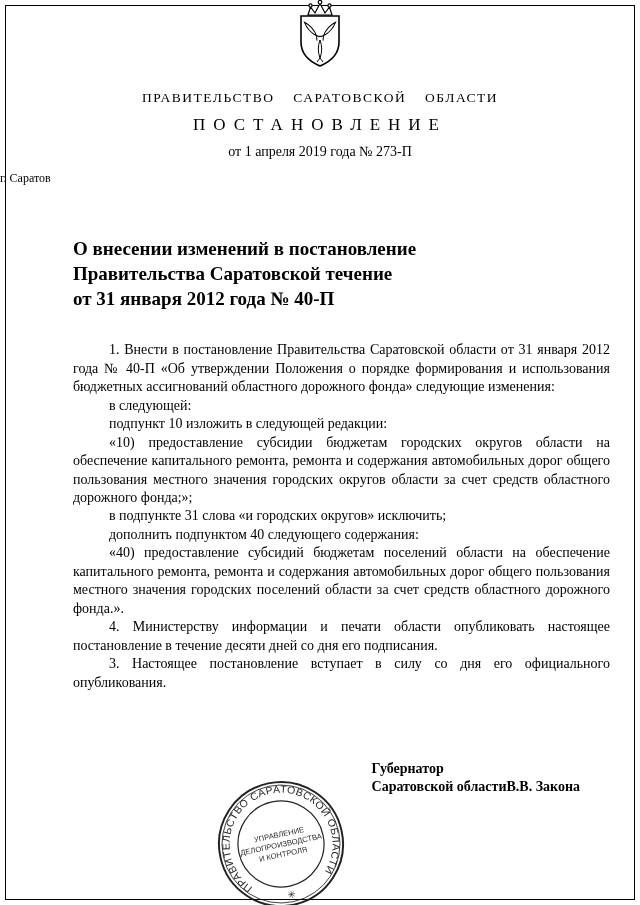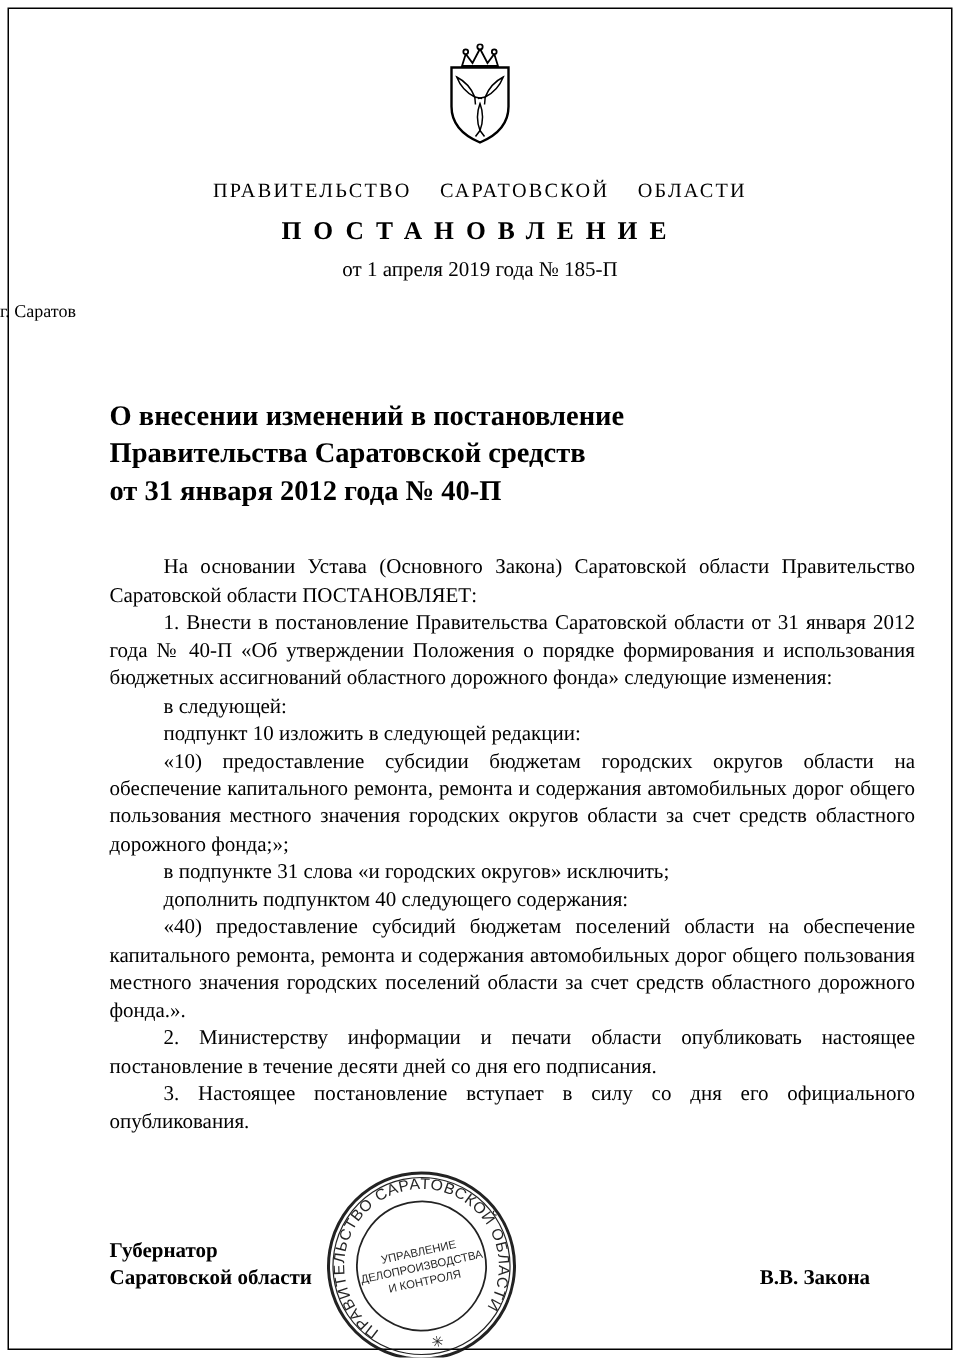--- a/index.html
+++ b/index.html
@@ -1,34 +1,34 @@
 <!DOCTYPE html>
 <html lang="ru"><head>
 <meta charset="utf-8">
 <style>
   html,body{margin:0;padding:0;background:#fff;}
   body{width:640px;height:905px;position:relative;overflow:hidden;
        font-family:"Liberation Serif","DejaVu Serif",serif;color:#000;}
   .frame{position:absolute;left:5px;top:5px;right:5px;bottom:5px;
          border:1.5px solid #000;pointer-events:none;}
   .page{position:relative;width:100%;height:100%;box-sizing:border-box;
-        padding-top:29px;}
+        padding-top:0;}
   .arms{width:66px;margin:0 auto;display:block;}
   .org{margin-top:12px;text-align:center;font-size:13.5px;
        letter-spacing:1.5px;word-spacing:14px;}
-  .doctype{margin-top:9px;text-align:center;font-size:17px;font-weight:bold;
+  .doctype{margin-top:9px;text-align:center;font-size:17px;font-weight:normal;
            letter-spacing:8px;}
   .dateline{margin-top:9px;text-align:center;font-size:14px;}
   .city{margin-top:11px;text-align:left;font-size:12px;}
   .title-block{margin:50px 40px 0 73px;font-size:19px;font-weight:bold;
                line-height:1.32;}
   .doc-body{margin:30px 30px 0 73px;font-size:14px;line-height:1.32;
             text-align:justify;}
   .doc-body p{margin:0;text-indent:36px;}
-  .signature{display:flex;justify-content:space-between;align-items:flex-end;
+  .signature{display:flex;justify-content:flex-end;align-items:flex-end;
              margin:68px 60px 0 73px;font-size:14px;font-weight:bold;
              line-height:1.3;}
   .stamp{position:absolute;left:215px;top:778px;width:132px;height:132px;
          transform:rotate(-12deg);opacity:.92;}
   .stamp text{font-family:"Liberation Sans","DejaVu Sans",sans-serif;
               fill:#111;}
 </style>
 </head>
 <body>
 
@@ -55,39 +55,38 @@
       </g>
       <g transform="translate(33,49)">
         <path d="M0,-9 Q3.4,0 0,9 Q-3.4,0 0,-9 z"></path>
         <path d="M0,9 l-3,4 M0,9 l3,4" fill="none"></path>
       </g>
     </g>
   </svg>
 
   <div class="org">ПРАВИТЕЛЬСТВО САРАТОВСКОЙ ОБЛАСТИ</div>
   <div class="doctype">ПОСТАНОВЛЕНИЕ</div>
-  <div class="dateline">от 1 апреля 2019 года № 185-П</div>
+  <div class="dateline">от 1 апреля 2019 года № 273-П</div>
   <div class="city">г. Саратов</div>
 
   <div class="title-block">
     <div>О внесении изменений в постановление</div>
-    <div>Правительства Саратовской средств</div>
+    <div>Правительства Саратовской течение</div>
     <div>от 31 января 2012 года № 40-П</div>
   </div>
 
   <div class="doc-body">
-    <p>На основании Устава (Основного Закона) Саратовской области Правительство Саратовской области ПОСТАНОВЛЯЕТ:</p>
     <p>1. Внести в постановление Правительства Саратовской области от 31 января 2012 года № 40-П «Об утверждении Положения о порядке формирования и использования бюджетных ассигнований областного дорожного фонда» следующие изменения:</p>
     <p>в следующей:</p>
     <p>подпункт 10 изложить в следующей редакции:</p>
     <p>«10) предоставление субсидии бюджетам городских округов области на обеспечение капитального ремонта, ремонта и содержания автомобильных дорог общего пользования местного значения городских округов области за счет средств областного дорожного фонда;»;</p>
     <p>в подпункте 31 слова «и городских округов» исключить;</p>
     <p>дополнить подпунктом 40 следующего содержания:</p>
     <p>«40) предоставление субсидий бюджетам поселений области на обеспечение капитального ремонта, ремонта и содержания автомобильных дорог общего пользования местного значения городских поселений области за счет средств областного дорожного фонда.».</p>
-    <p>2. Министерству информации и печати области опубликовать настоящее постановление в течение десяти дней со дня его подписания.</p>
+    <p>4. Министерству информации и печати области опубликовать настоящее постановление в течение десяти дней со дня его подписания.</p>
     <p>3. Настоящее постановление вступает в силу со дня его официального опубликования.</p>
   </div>
 
   <div class="signature">
     <div>
       <div>Губернатор</div>
       <div>Саратовской области</div>
     </div>
     <div>В.В. Закона</div>
   </div>

